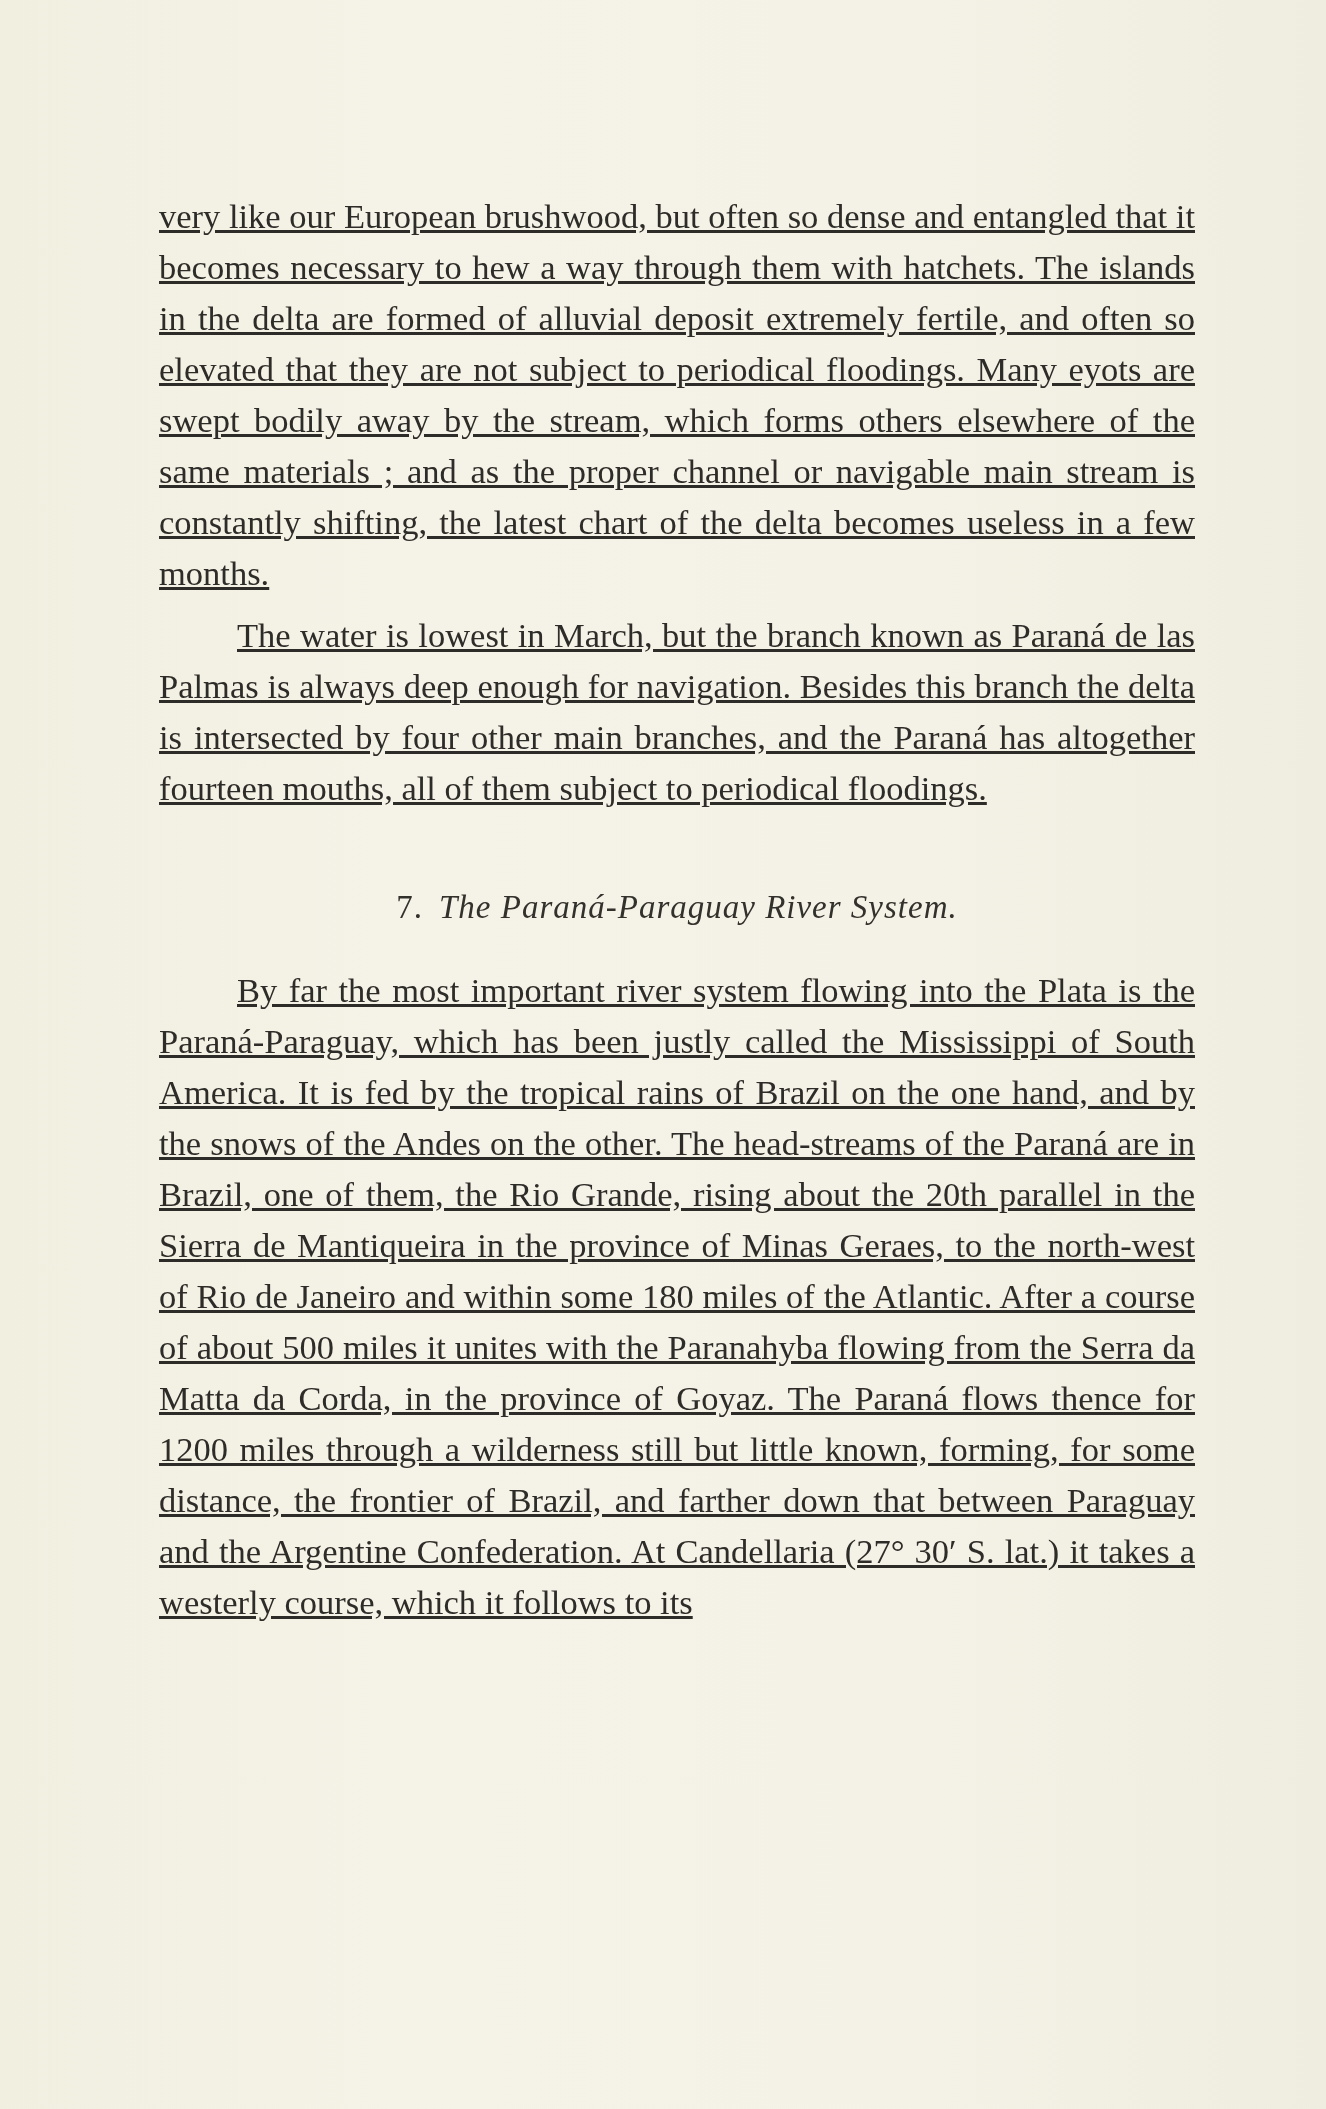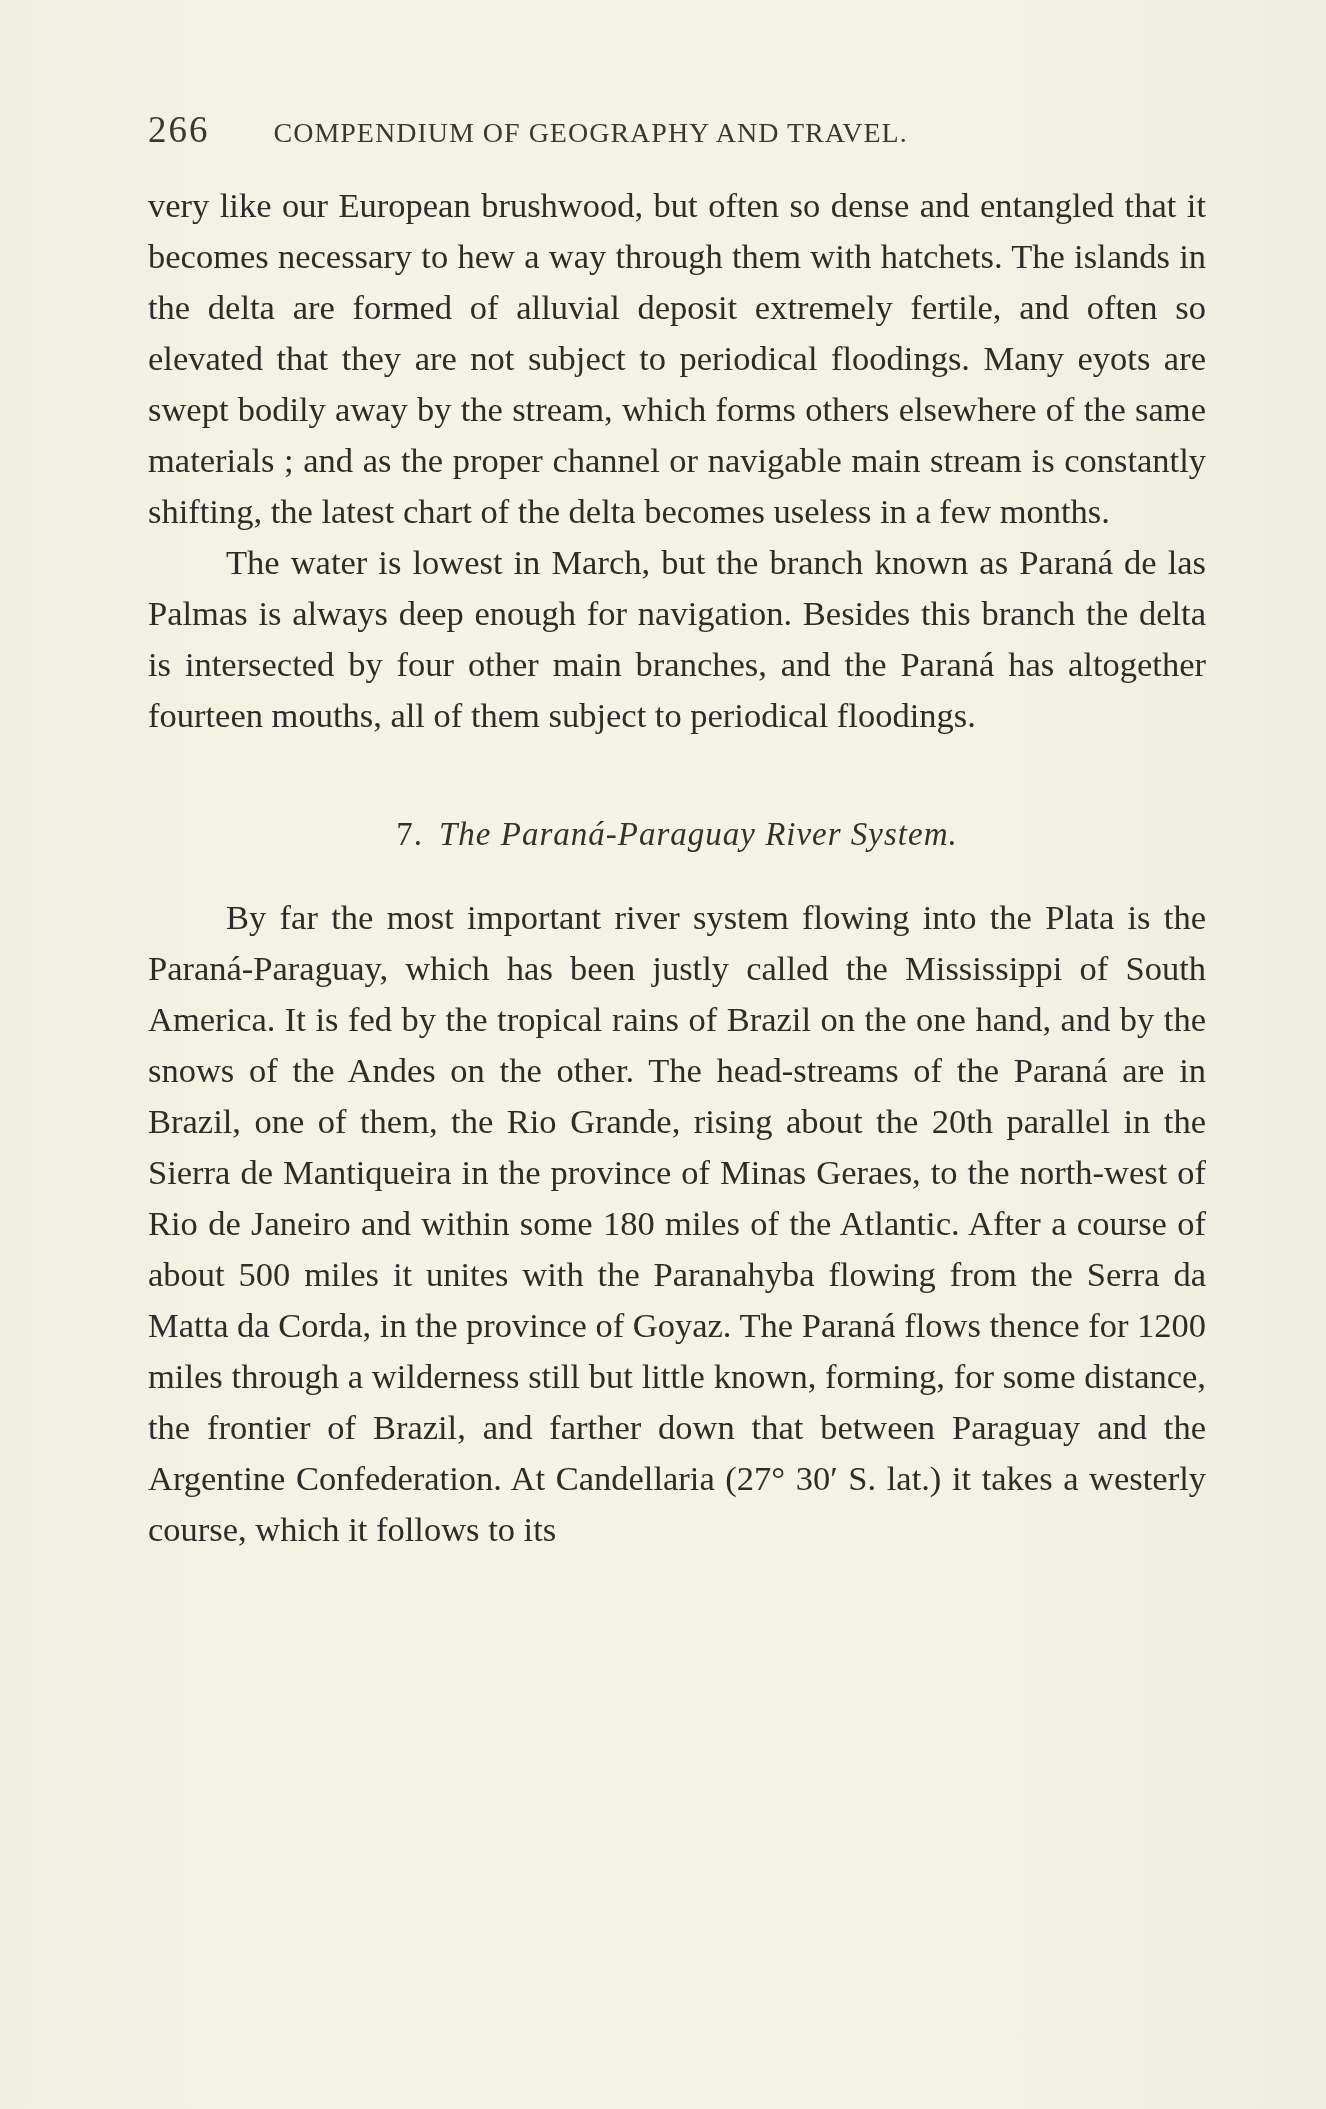--- a/index.html
+++ b/index.html
@@ -22,38 +22,34 @@
     color: #3a3833;
   }
   .page-number { font-size: 37px; letter-spacing: 2px; margin-right: 64px; }
   .head-title { font-size: 28px; letter-spacing: 1px; }
   .body-text {
     position: absolute; left: 148px; top: 180px; width: 1058px;
     font-family: "Liberation Serif", serif;
     font-size: 34.5px; line-height: 51px;
     text-align: justify;
   }
-  .para { margin: 0; }
+  .para { margin: 11px; text-decoration: underline; }
   .para.indent { text-indent: 78px; }
   .section-heading {
     font-family: "Liberation Serif", serif;
     font-style: italic; font-size: 33px;
     text-align: center; margin: 68px 0 32px 0; letter-spacing: 1px;
     color: #33312c;
   }
   .section-heading .num { font-style: normal; margin-right: 16px; }
 </style>
 </head>
 <body>
 
 <div class="page">
-  <div class="running-head">
-    <span class="page-number">266</span>
-    <span class="head-title">COMPENDIUM OF GEOGRAPHY AND TRAVEL.</span>
-  </div>
 
   <div class="body-text">
     <p class="para">very like our European brushwood, but often so dense and entangled that it becomes necessary to hew a way through them with hatchets.  The islands in the delta are formed of alluvial deposit extremely fertile, and often so elevated that they are not subject to periodical floodings.  Many eyots are swept bodily away by the stream, which forms others elsewhere of the same materials ; and as the proper channel or navigable main stream is constantly shifting, the latest chart of the delta becomes useless in a few months.</p>
     <p class="para indent">The water is lowest in March, but the branch known as Paraná de las Palmas is always deep enough for navigation.  Besides this branch the delta is intersected by four other main branches, and the Paraná has altogether fourteen mouths, all of them subject to periodical floodings.</p>
 
     <div class="section-heading">
       <span class="num">7.</span><span>The Paraná-Paraguay River System.</span>
     </div>
 
     <p class="para indent">By far the most important river system flowing into the Plata is the Paraná-Paraguay, which has been justly called the Mississippi of South America.  It is fed by the tropical rains of Brazil on the one hand, and by the snows of the Andes on the other.  The head-streams of the Paraná are in Brazil, one of them, the Rio Grande, rising about the 20th parallel in the Sierra de Mantiqueira in the province of Minas Geraes, to the north-west of Rio de Janeiro and within some 180 miles of the Atlantic.  After a course of about 500 miles it unites with the Paranahyba flowing from the Serra da Matta da Corda, in the province of Goyaz.  The Paraná flows thence for 1200 miles through a wilderness still but little known, forming, for some distance, the frontier of Brazil, and farther down that between Paraguay and the Argentine Confederation.  At Candellaria (27° 30′ S. lat.) it takes a westerly course, which it follows to its</p>

